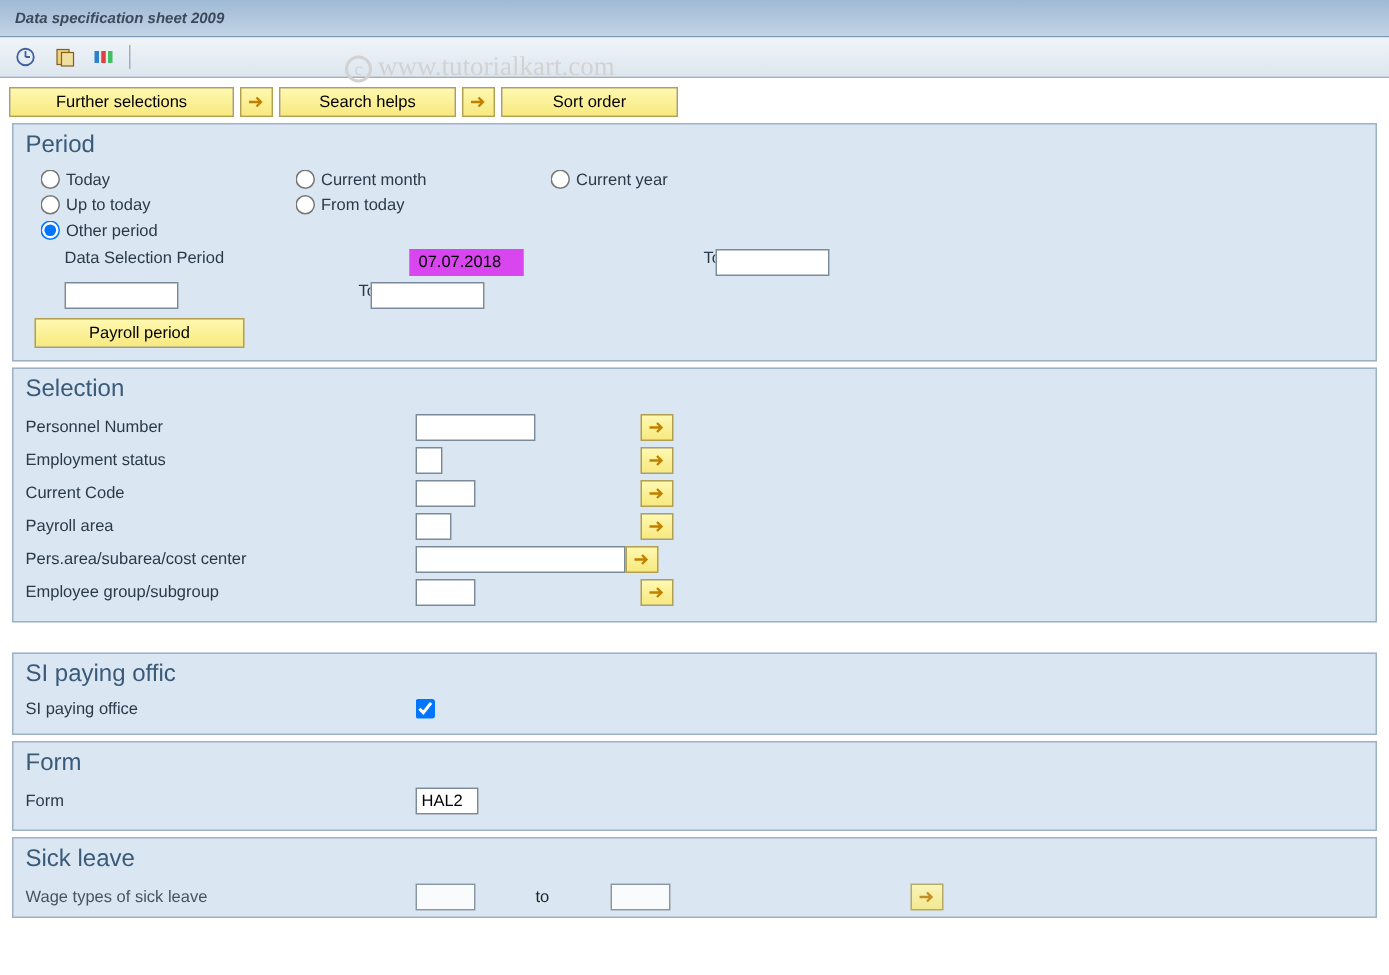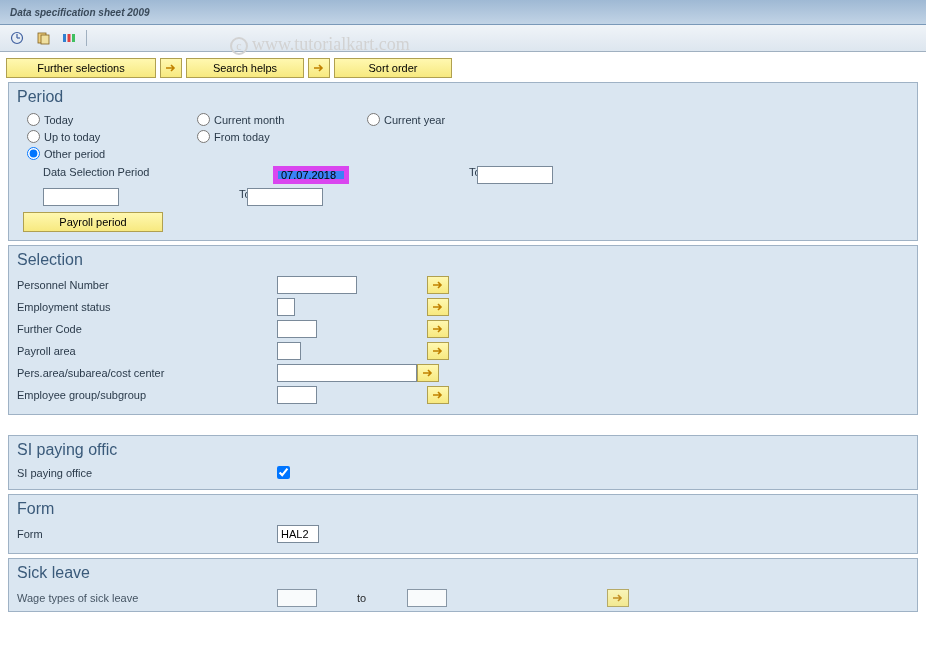--- a/index.html
+++ b/index.html
@@ -104,21 +104,21 @@
     }
     .text-input {
       border: 1px solid #7a8a9a;
       background: #fff;
       height: 18px;
       padding: 1px 3px;
       font-size: 11px;
       font-family: inherit;
     }
     .text-input.date { width: 76px; }
-    .text-input.selected { background: #3b82f6; border: 5px solid #d946ef; }
+    .text-input.selected { background: #d946ef; border: 3px solid #d946ef; }
     .to-label {
       width: 30px;
       padding-left: 30px;
       margin-right: 8px;
       color: #2a3a4a;
     }
     .sel-row {
       display: flex;
       align-items: center;
       padding: 2px 0;
@@ -283,21 +283,21 @@
       <input class="text-input" style="width: 18px;">
       <span style="width:122px;"></span>
       <div class="multi-btn">
         <svg width="12" height="10" viewBox="0 0 12 10">
             <path d="M1 5 L8 5 M6 2 L9 5 L6 8" stroke="#c08000" stroke-width="1.6" fill="none"></path>
           </svg>
       </div>
     </div>
 
     <div class="sel-row">
-      <span class="sel-label">Further Code</span>
+      <span class="sel-label">Current Code</span>
       <input class="text-input" style="width: 40px;">
       <span style="width:100px;"></span>
       <div class="multi-btn">
         <svg width="12" height="10" viewBox="0 0 12 10">
             <path d="M1 5 L8 5 M6 2 L9 5 L6 8" stroke="#c08000" stroke-width="1.6" fill="none"></path>
           </svg>
       </div>
     </div>
 
     <div class="sel-row">

